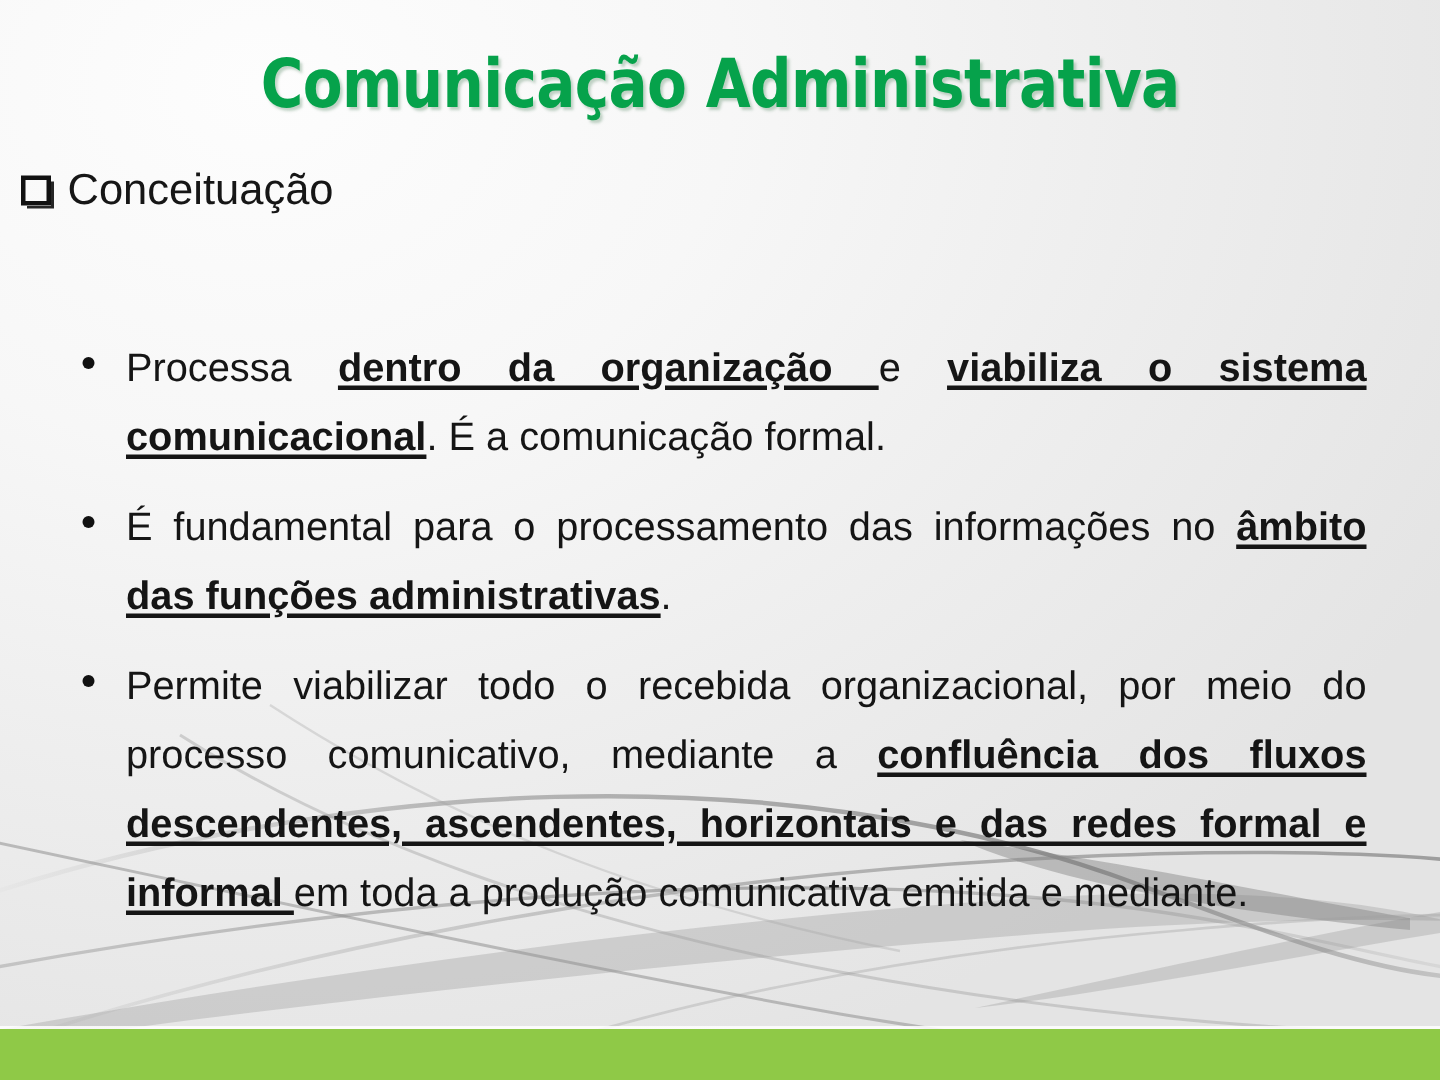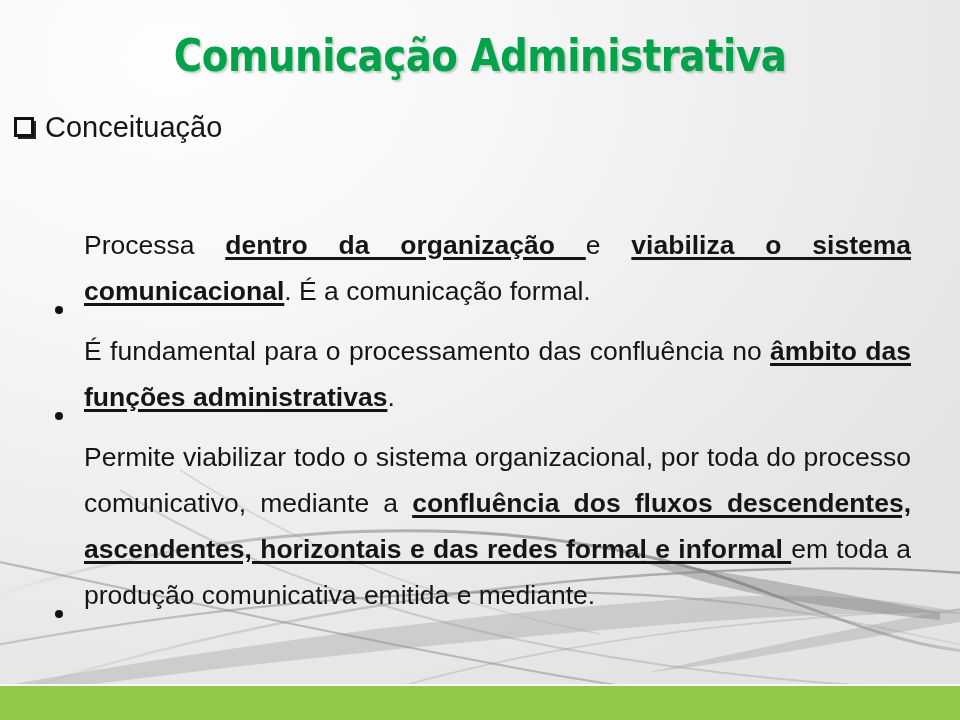--- a/index.html
+++ b/index.html
@@ -83,21 +83,21 @@
 
   
   #body-block {
     position: absolute;
     left: 55px;
     top: 222px;
     width: 856px;
   }
   .bullet-item {
     display: flex;
-    align-items: flex-end;
+    align-items: flex-start;
     margin-bottom: 14px;
   }
   .bullet-dot {
     flex: 0 0 auto;
     width: 8px;
     height: 8px;
     border-radius: 50%;
     background: #111111;
     margin-top: 16px;
     margin-right: 21px;
@@ -188,26 +188,26 @@
 
   <div id="body-block">
 
     <div class="bullet-item">
       <span class="bullet-dot"></span>
       <span class="bullet-text" style="color: rgb(21, 21, 21);"><span>Processa </span><span class="bu">dentro da organização </span><span>e </span><span class="bu">viabiliza o sistema comunicacional</span><span>. É a comunicação formal.</span></span>
     </div>
 
     <div class="bullet-item">
       <span class="bullet-dot"></span>
-      <span class="bullet-text" style="color: rgb(21, 21, 21);"><span>É fundamental para o processamento das confluência no </span><span class="bu">âmbito das funções administrativas</span><span>.</span></span>
+      <span class="bullet-text" style="color: rgb(21, 21, 21);"><span>É fundamental para o processamento das informações no </span><span class="bu">âmbito das funções administrativas</span><span>.</span></span>
     </div>
 
     <div class="bullet-item">
       <span class="bullet-dot"></span>
-      <span class="bullet-text" style="color: rgb(21, 21, 21);"><span>Permite viabilizar todo o sistema organizacional, por toda do processo comunicativo, mediante a </span><span class="bu">confluência dos fluxos descendentes, ascendentes, horizontais e das redes formal e informal </span><span>em toda a produção comunicativa emitida e mediante.</span></span>
+      <span class="bullet-text" style="color: rgb(21, 21, 21);"><span>Permite viabilizar todo o recebida organizacional, por meio do processo comunicativo, mediante a </span><span class="bu">confluência dos fluxos descendentes, ascendentes, horizontais e das redes formal e informal </span><span>em toda a produção comunicativa emitida e mediante.</span></span>
     </div>
 
   </div>
 
   <div id="bottom-bar-hairline"></div>
   <div id="bottom-bar" style="background: rgb(143, 201, 71);"></div>
 
 </div>
 
 </body></html>

